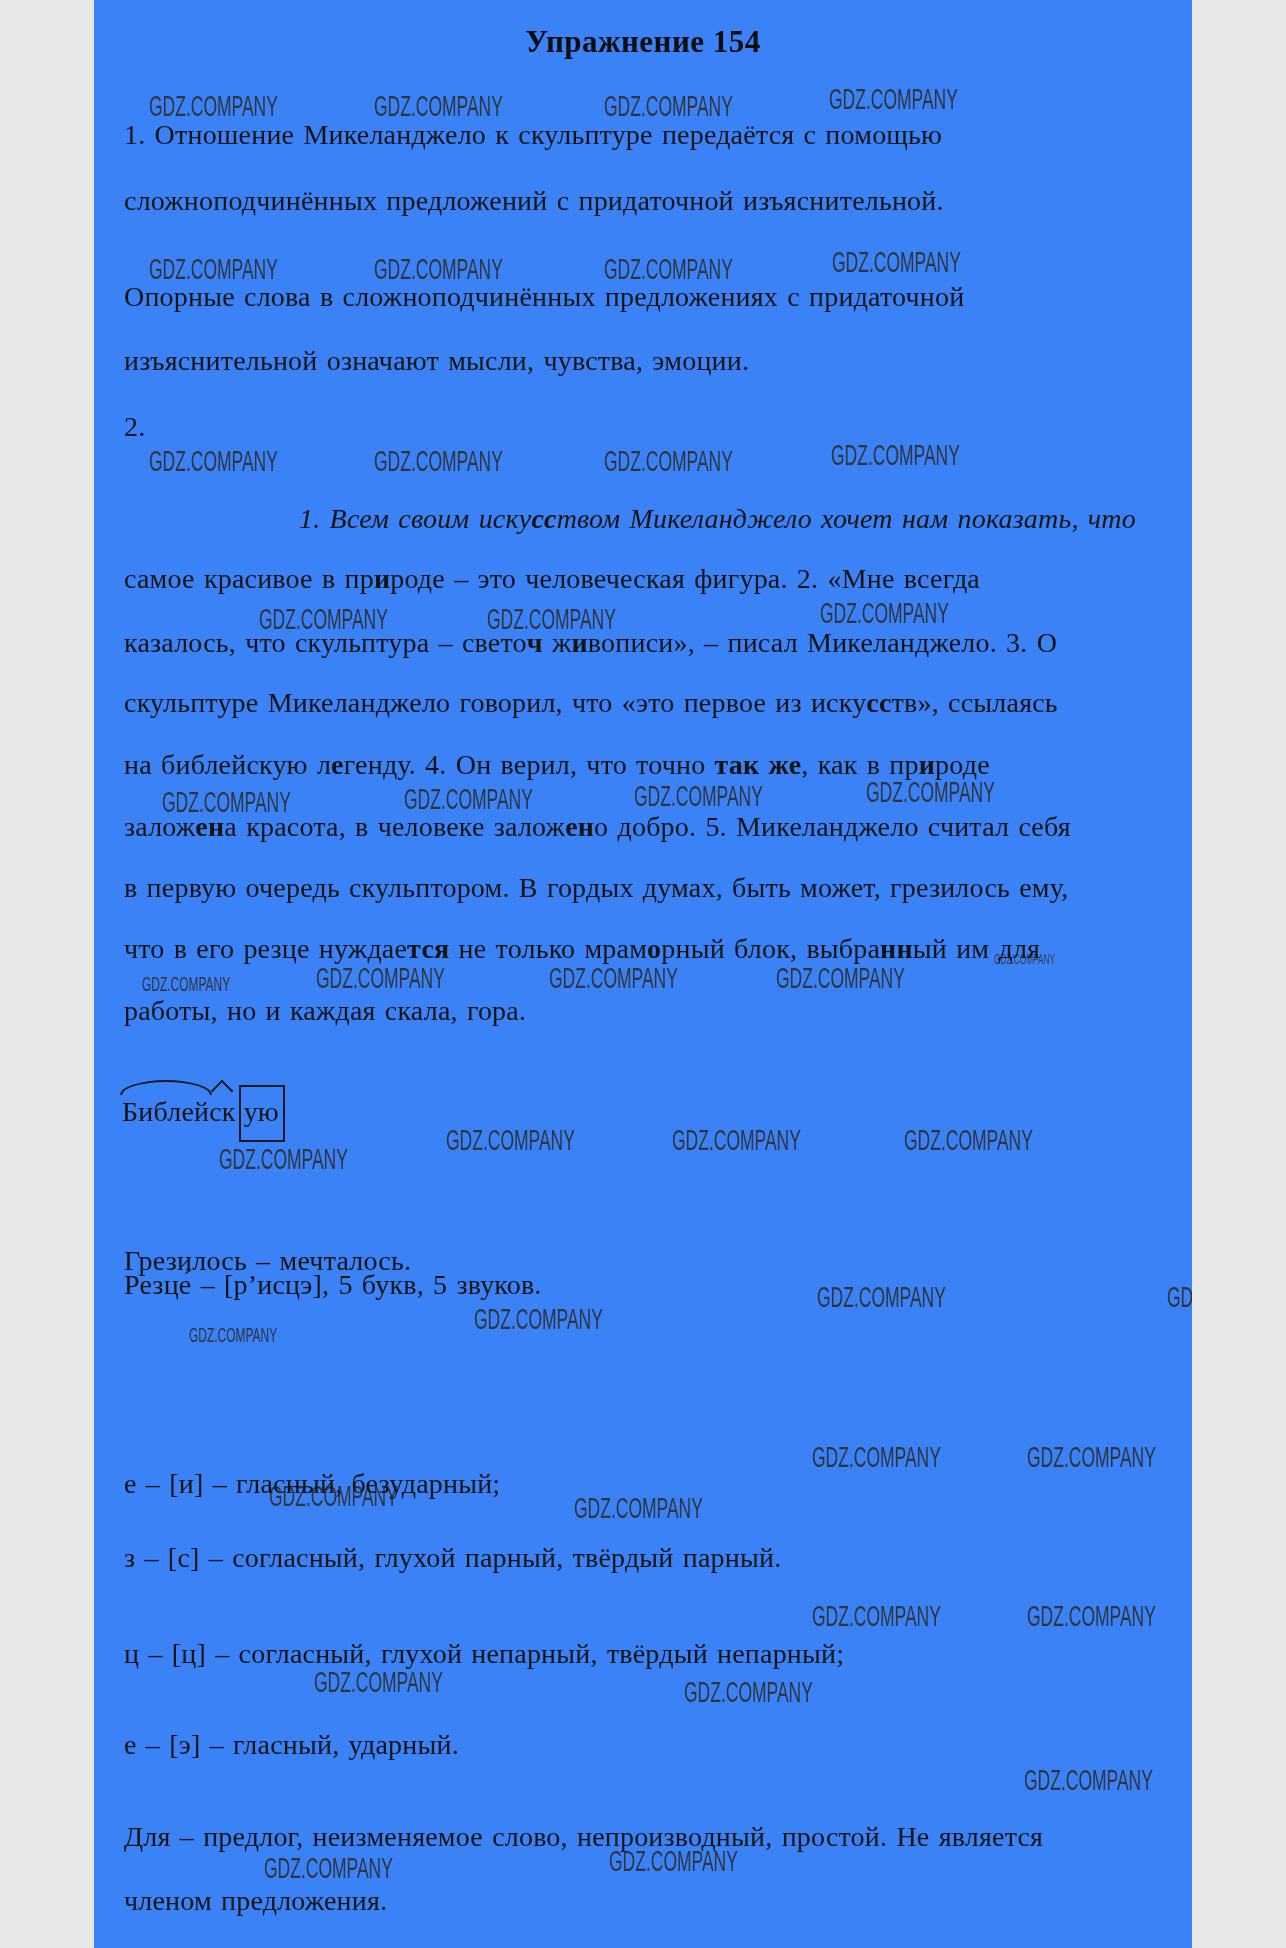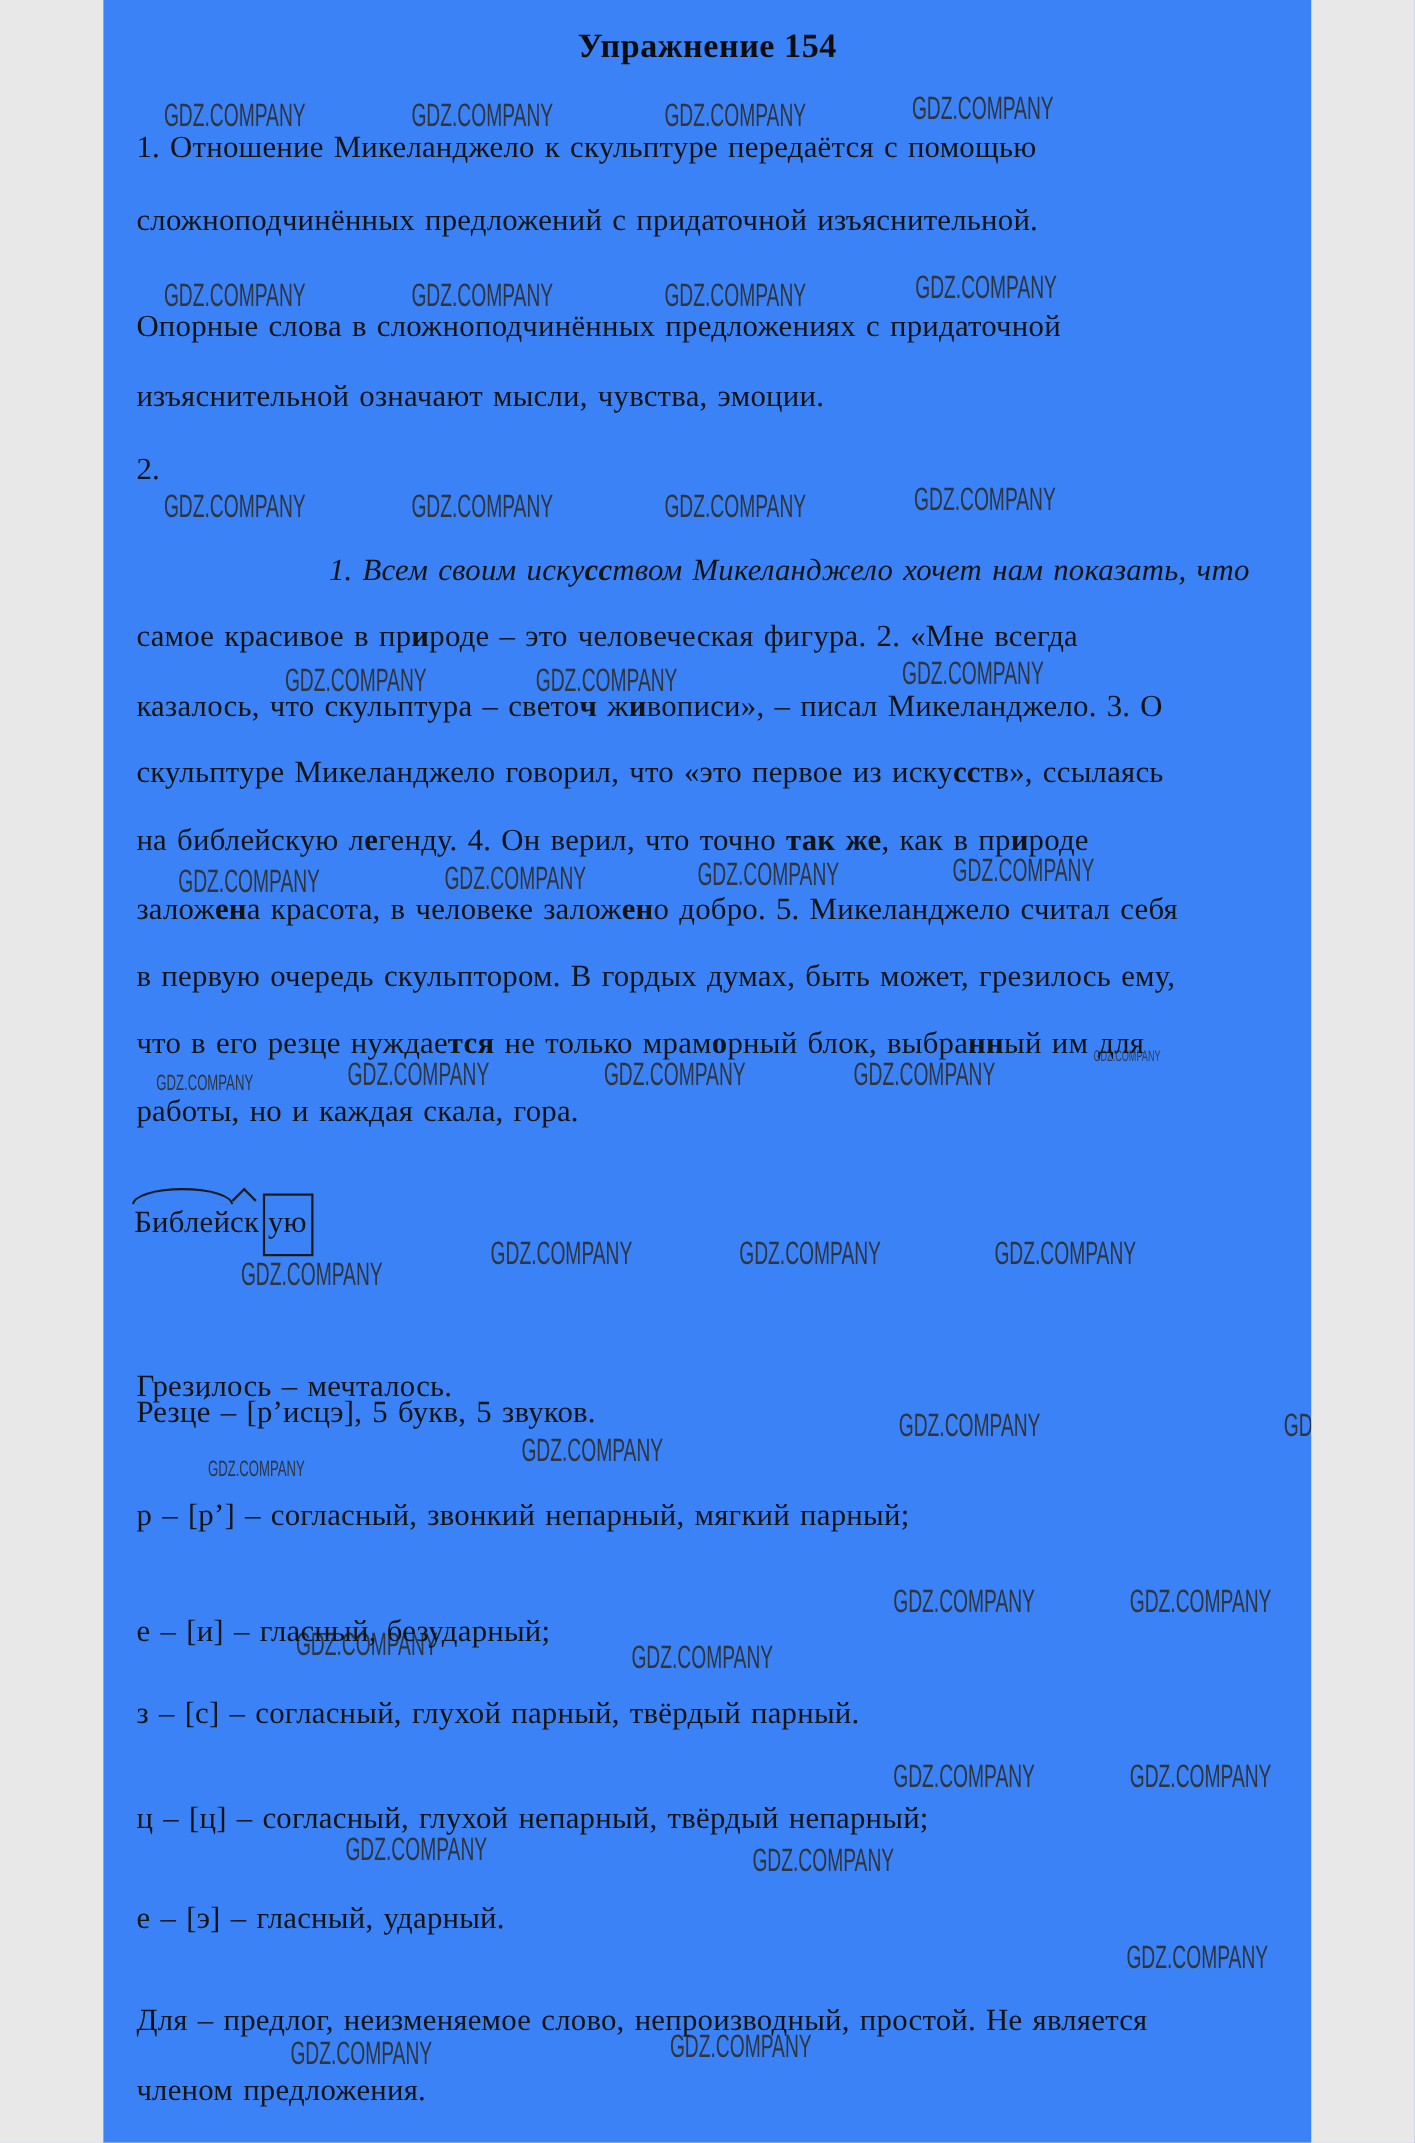--- a/index.html
+++ b/index.html
@@ -158,21 +158,20 @@
       <span>ск</span>
     </span>
     <span class="seg seg-ending">
       <span>ую</span>
     </span>
   </div>
 
   <div class="line" style="left:30px;top:1244px">Грезилось – мечталось.</div>
 
   <div class="line" style="left:30px;top:1268px">Резце́ – [р’исцэ], 5 букв, 5 звуков.</div>
-  <div class="line" style="left:30px;top:1361px">р – [р’] – согласный, звонкий непарный, мягкий парный;</div>
   <div class="line" style="left:30px;top:1467px">е – [и] – гласный, безударный;</div>
   <div class="line" style="left:30px;top:1541px">з – [с] – согласный, глухой парный, твёрдый парный.</div>
   <div class="line" style="left:30px;top:1637px">ц – [ц] – согласный, глухой непарный, твёрдый непарный;</div>
   <div class="line" style="left:30px;top:1728px">е – [э] – гласный, ударный.</div>
 
   <div class="line" style="left:30px;top:1820px">Для – предлог, неизменяемое слово, непроизводный, простой. Не является</div>
   <div class="line" style="left:30px;top:1884px">членом предложения.</div>
 
 </div>
 

